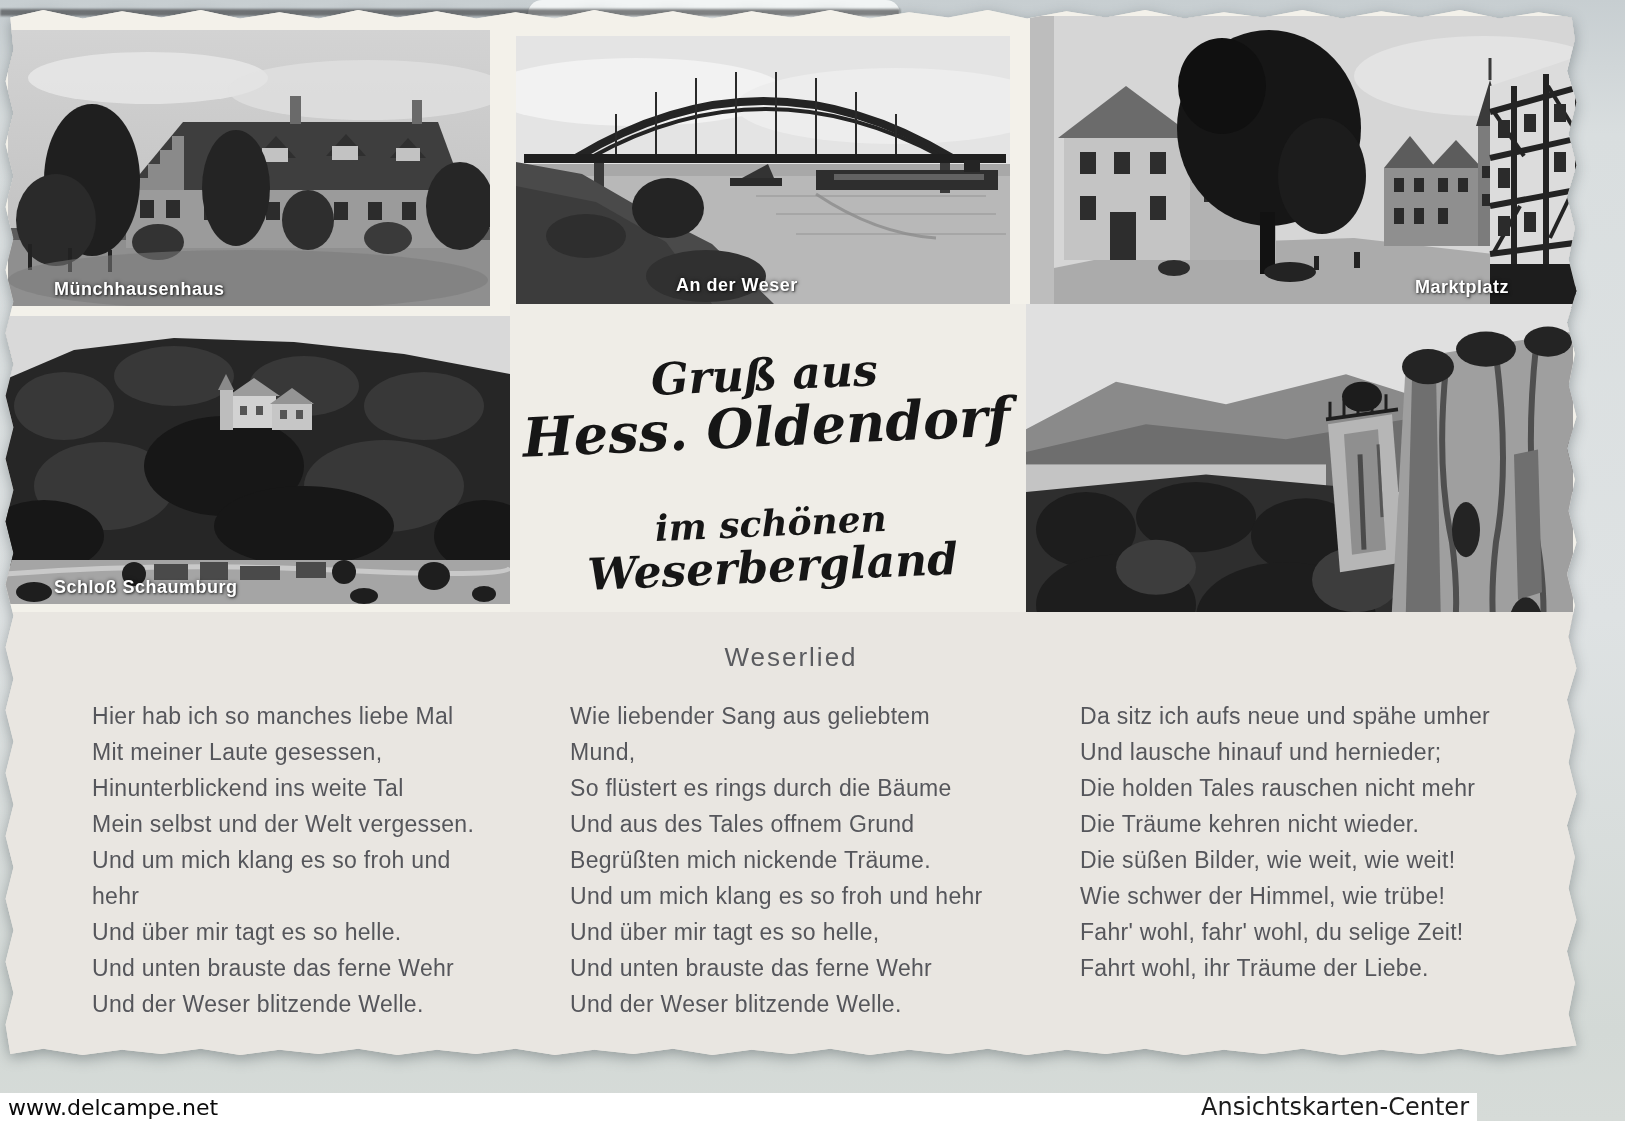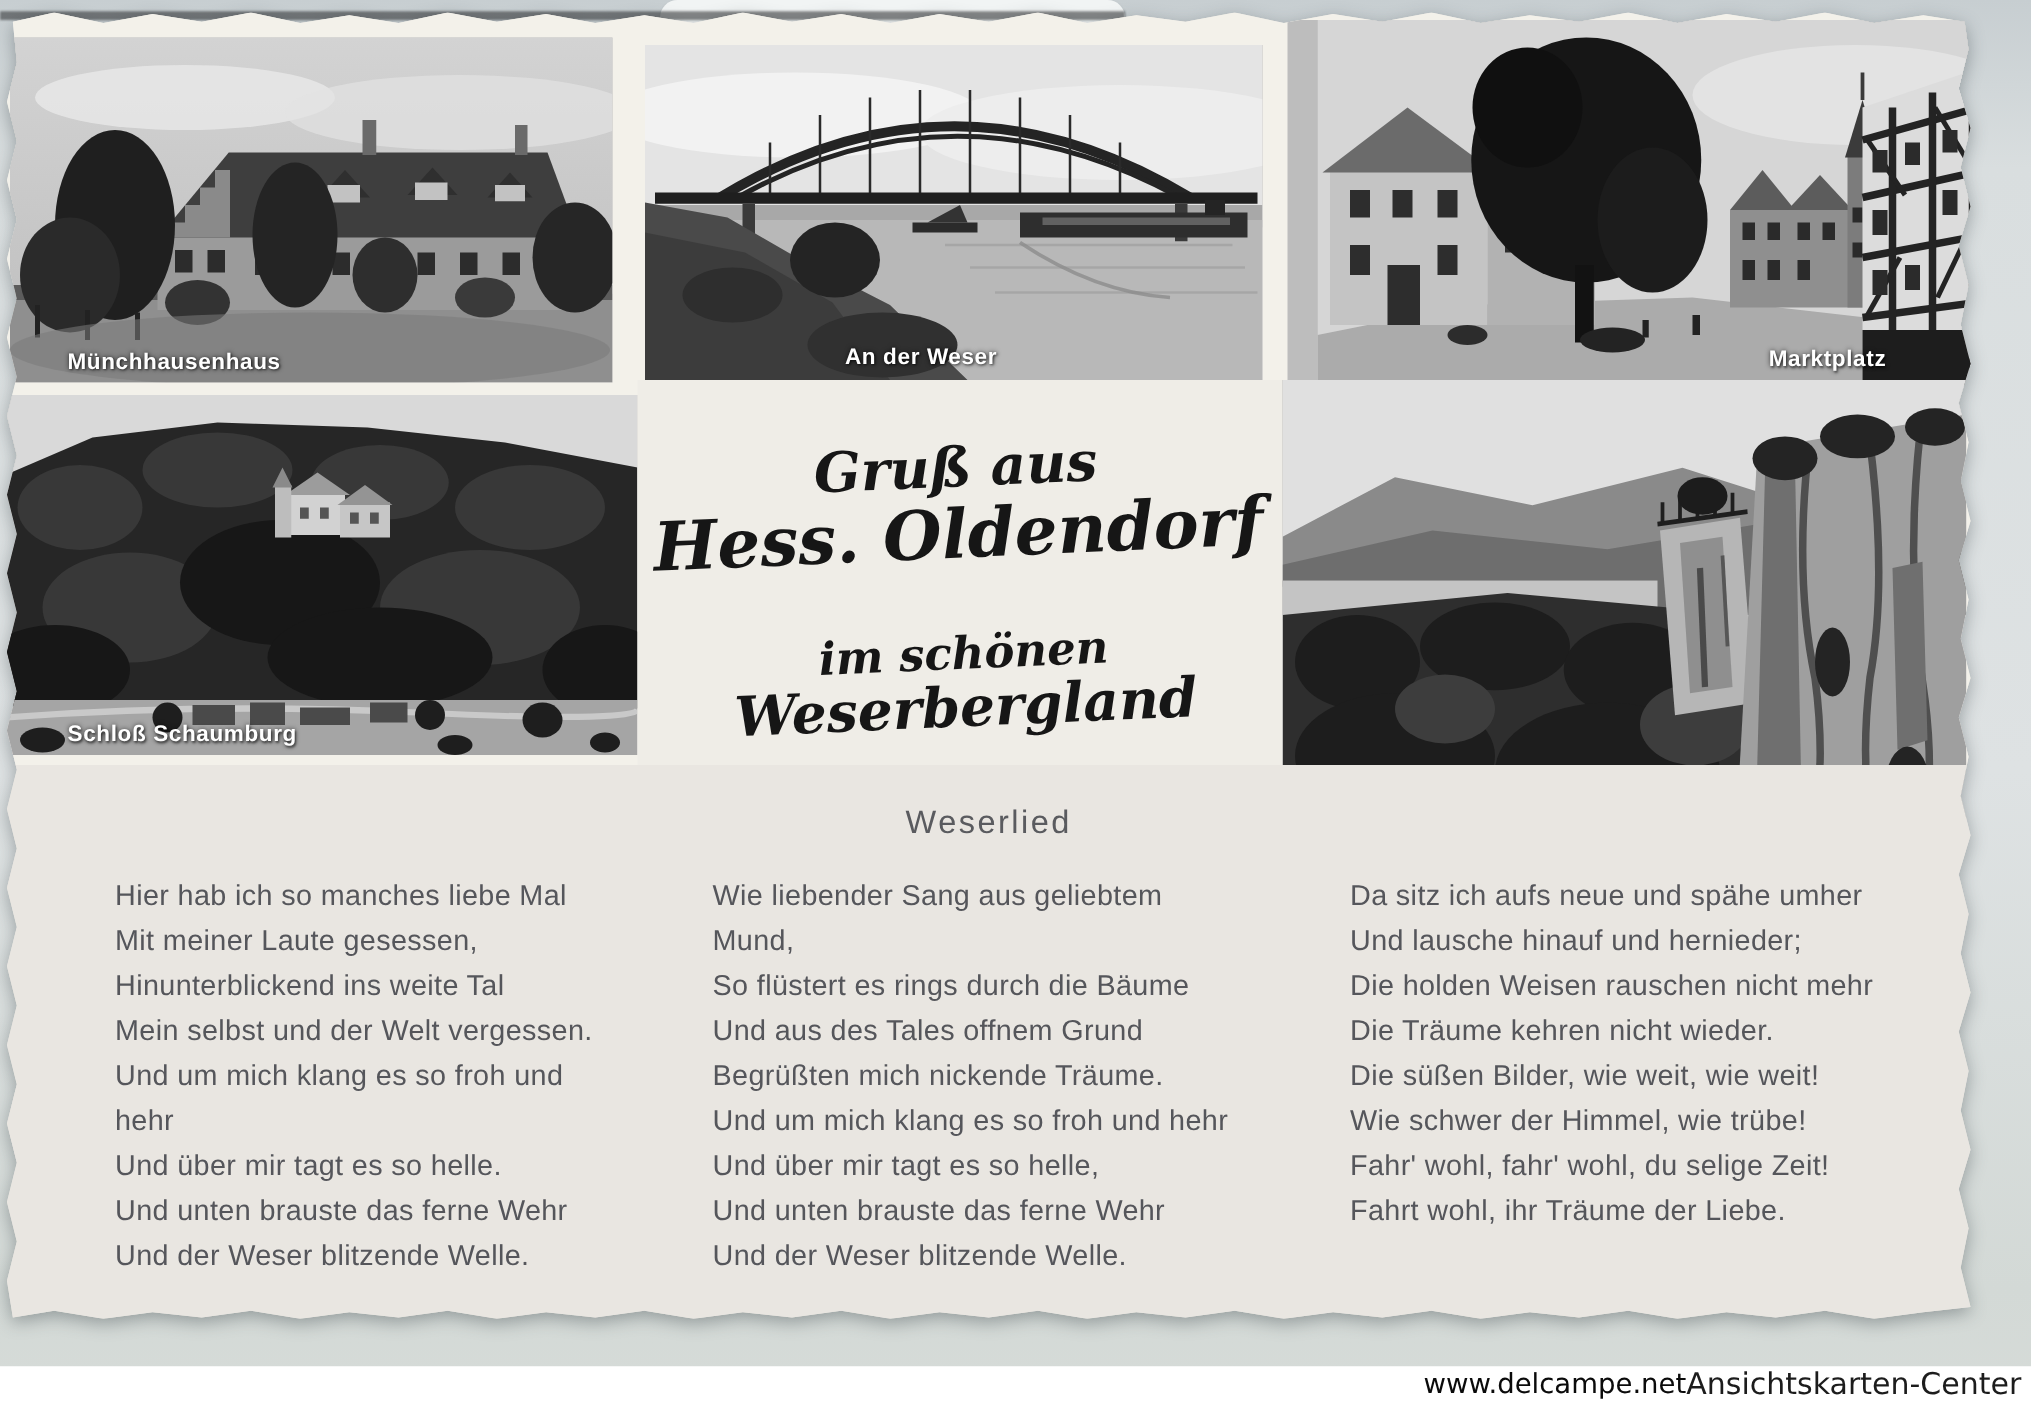--- a/index.html
+++ b/index.html
@@ -80,23 +80,23 @@
   .poem-title{
     position:absolute;left:0;top:30px;width:100%;
     text-align:center;
     font-size:26px;font-weight:400;letter-spacing:2px;color:#5a5b5f;
   }
   .poem-col{position:absolute;top:86px;font-size:23px;line-height:36px;letter-spacing:.3px;}
   .col1{left:88px;width:400px;}
   .col2{left:566px;width:430px;}
   .col3{left:1076px;width:450px;}
   .watermark-strip{
-    position:absolute;left:0;bottom:0;width:1625px;height:28px;
+    position:absolute;left:0;bottom:0;width:1477px;height:28px;
     background:#ffffff;
-    display:flex;justify-content:flex-end;align-items:center;
+    display:flex;justify-content:space-between;align-items:center;
     padding:0 8px;box-sizing:border-box;
     font-family:"DejaVu Sans",sans-serif;font-size:22px;color:#0a0a0a;
   }
   .wm-right{font-size:24px;color:#1c1c1c;}
 </style>
 </head>
 <body>
 
 <div class="scene">
 
@@ -412,21 +412,21 @@
           <div class="pline">Begrüßten mich nickende Träume.</div>
           <div class="pline">Und um mich klang es so froh und hehr</div>
           <div class="pline">Und über mir tagt es so helle,</div>
           <div class="pline">Und unten brauste das ferne Wehr</div>
           <div class="pline">Und der Weser blitzende Welle.</div>
         </div>
 
         <div class="poem-col col3">
           <div class="pline">Da sitz ich aufs neue und spähe umher</div>
           <div class="pline">Und lausche hinauf und hernieder;</div>
-          <div class="pline">Die holden Weisen rauschen nicht mehr</div>
+          <div class="pline">Die holden Tales rauschen nicht mehr</div>
           <div class="pline">Die Träume kehren nicht wieder.</div>
           <div class="pline">Die süßen Bilder, wie weit, wie weit!</div>
           <div class="pline">Wie schwer der Himmel, wie trübe!</div>
           <div class="pline">Fahr' wohl, fahr' wohl, du selige Zeit!</div>
           <div class="pline">Fahrt wohl, ihr Träume der Liebe.</div>
         </div>
       </div>
 
     </div>
   </div>

